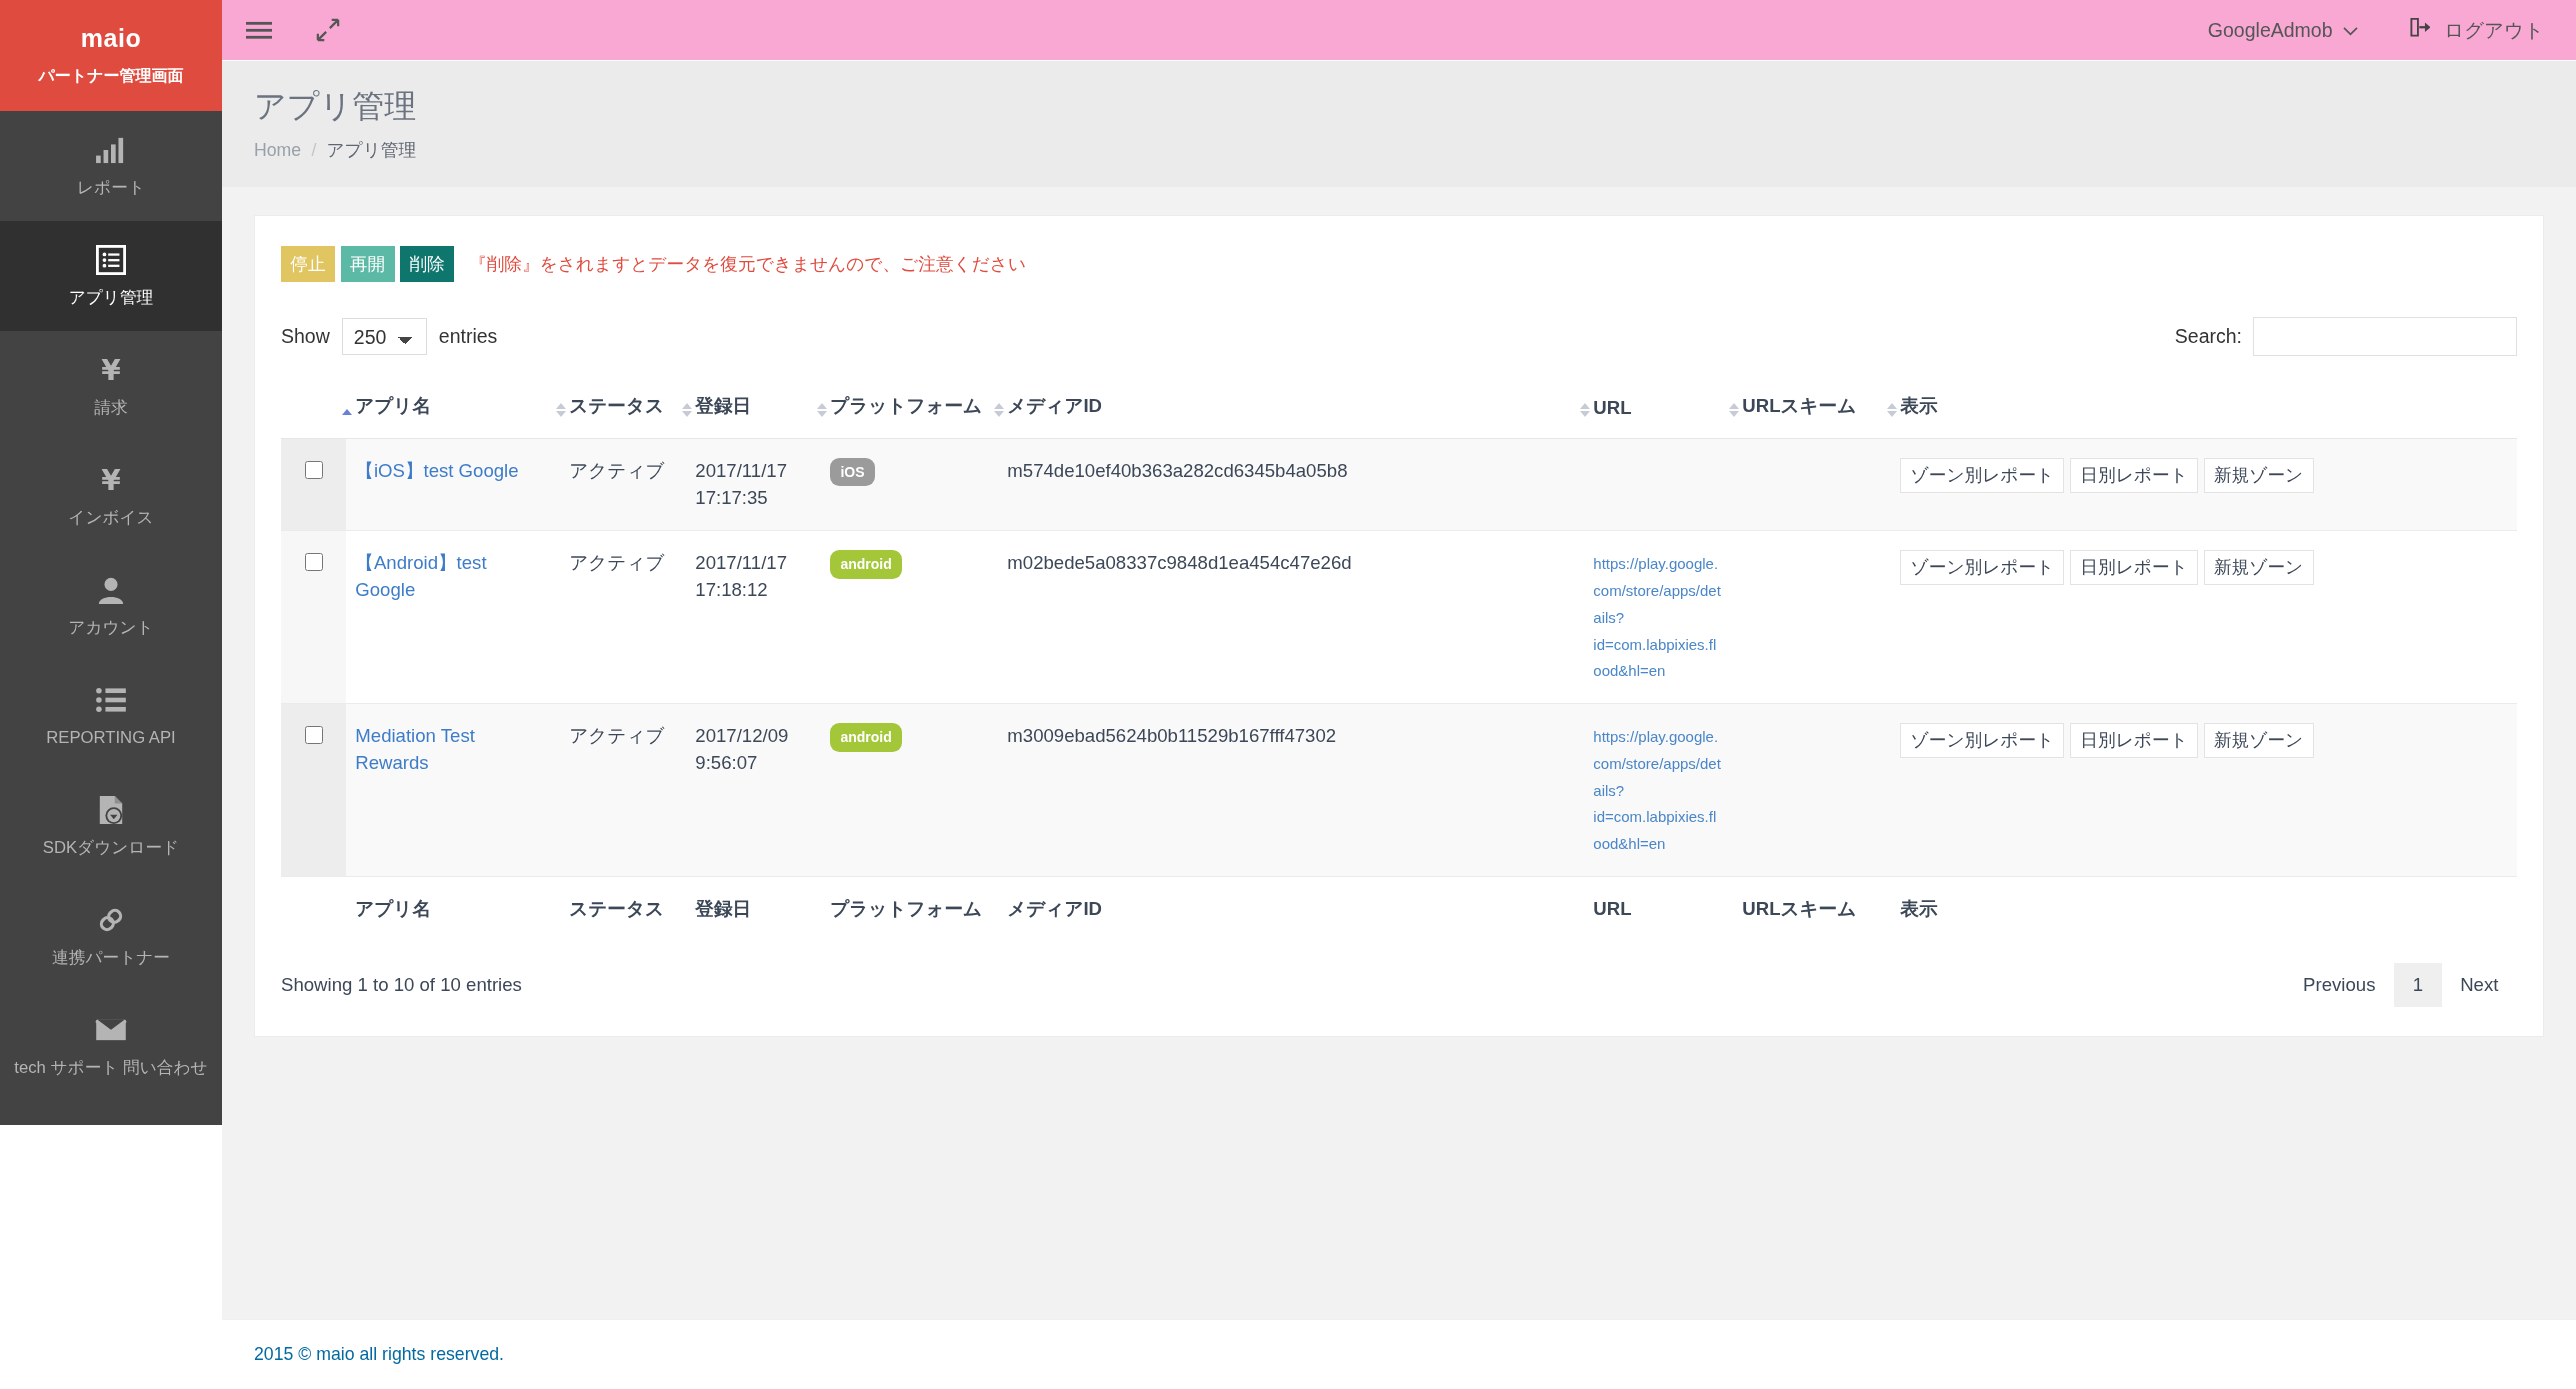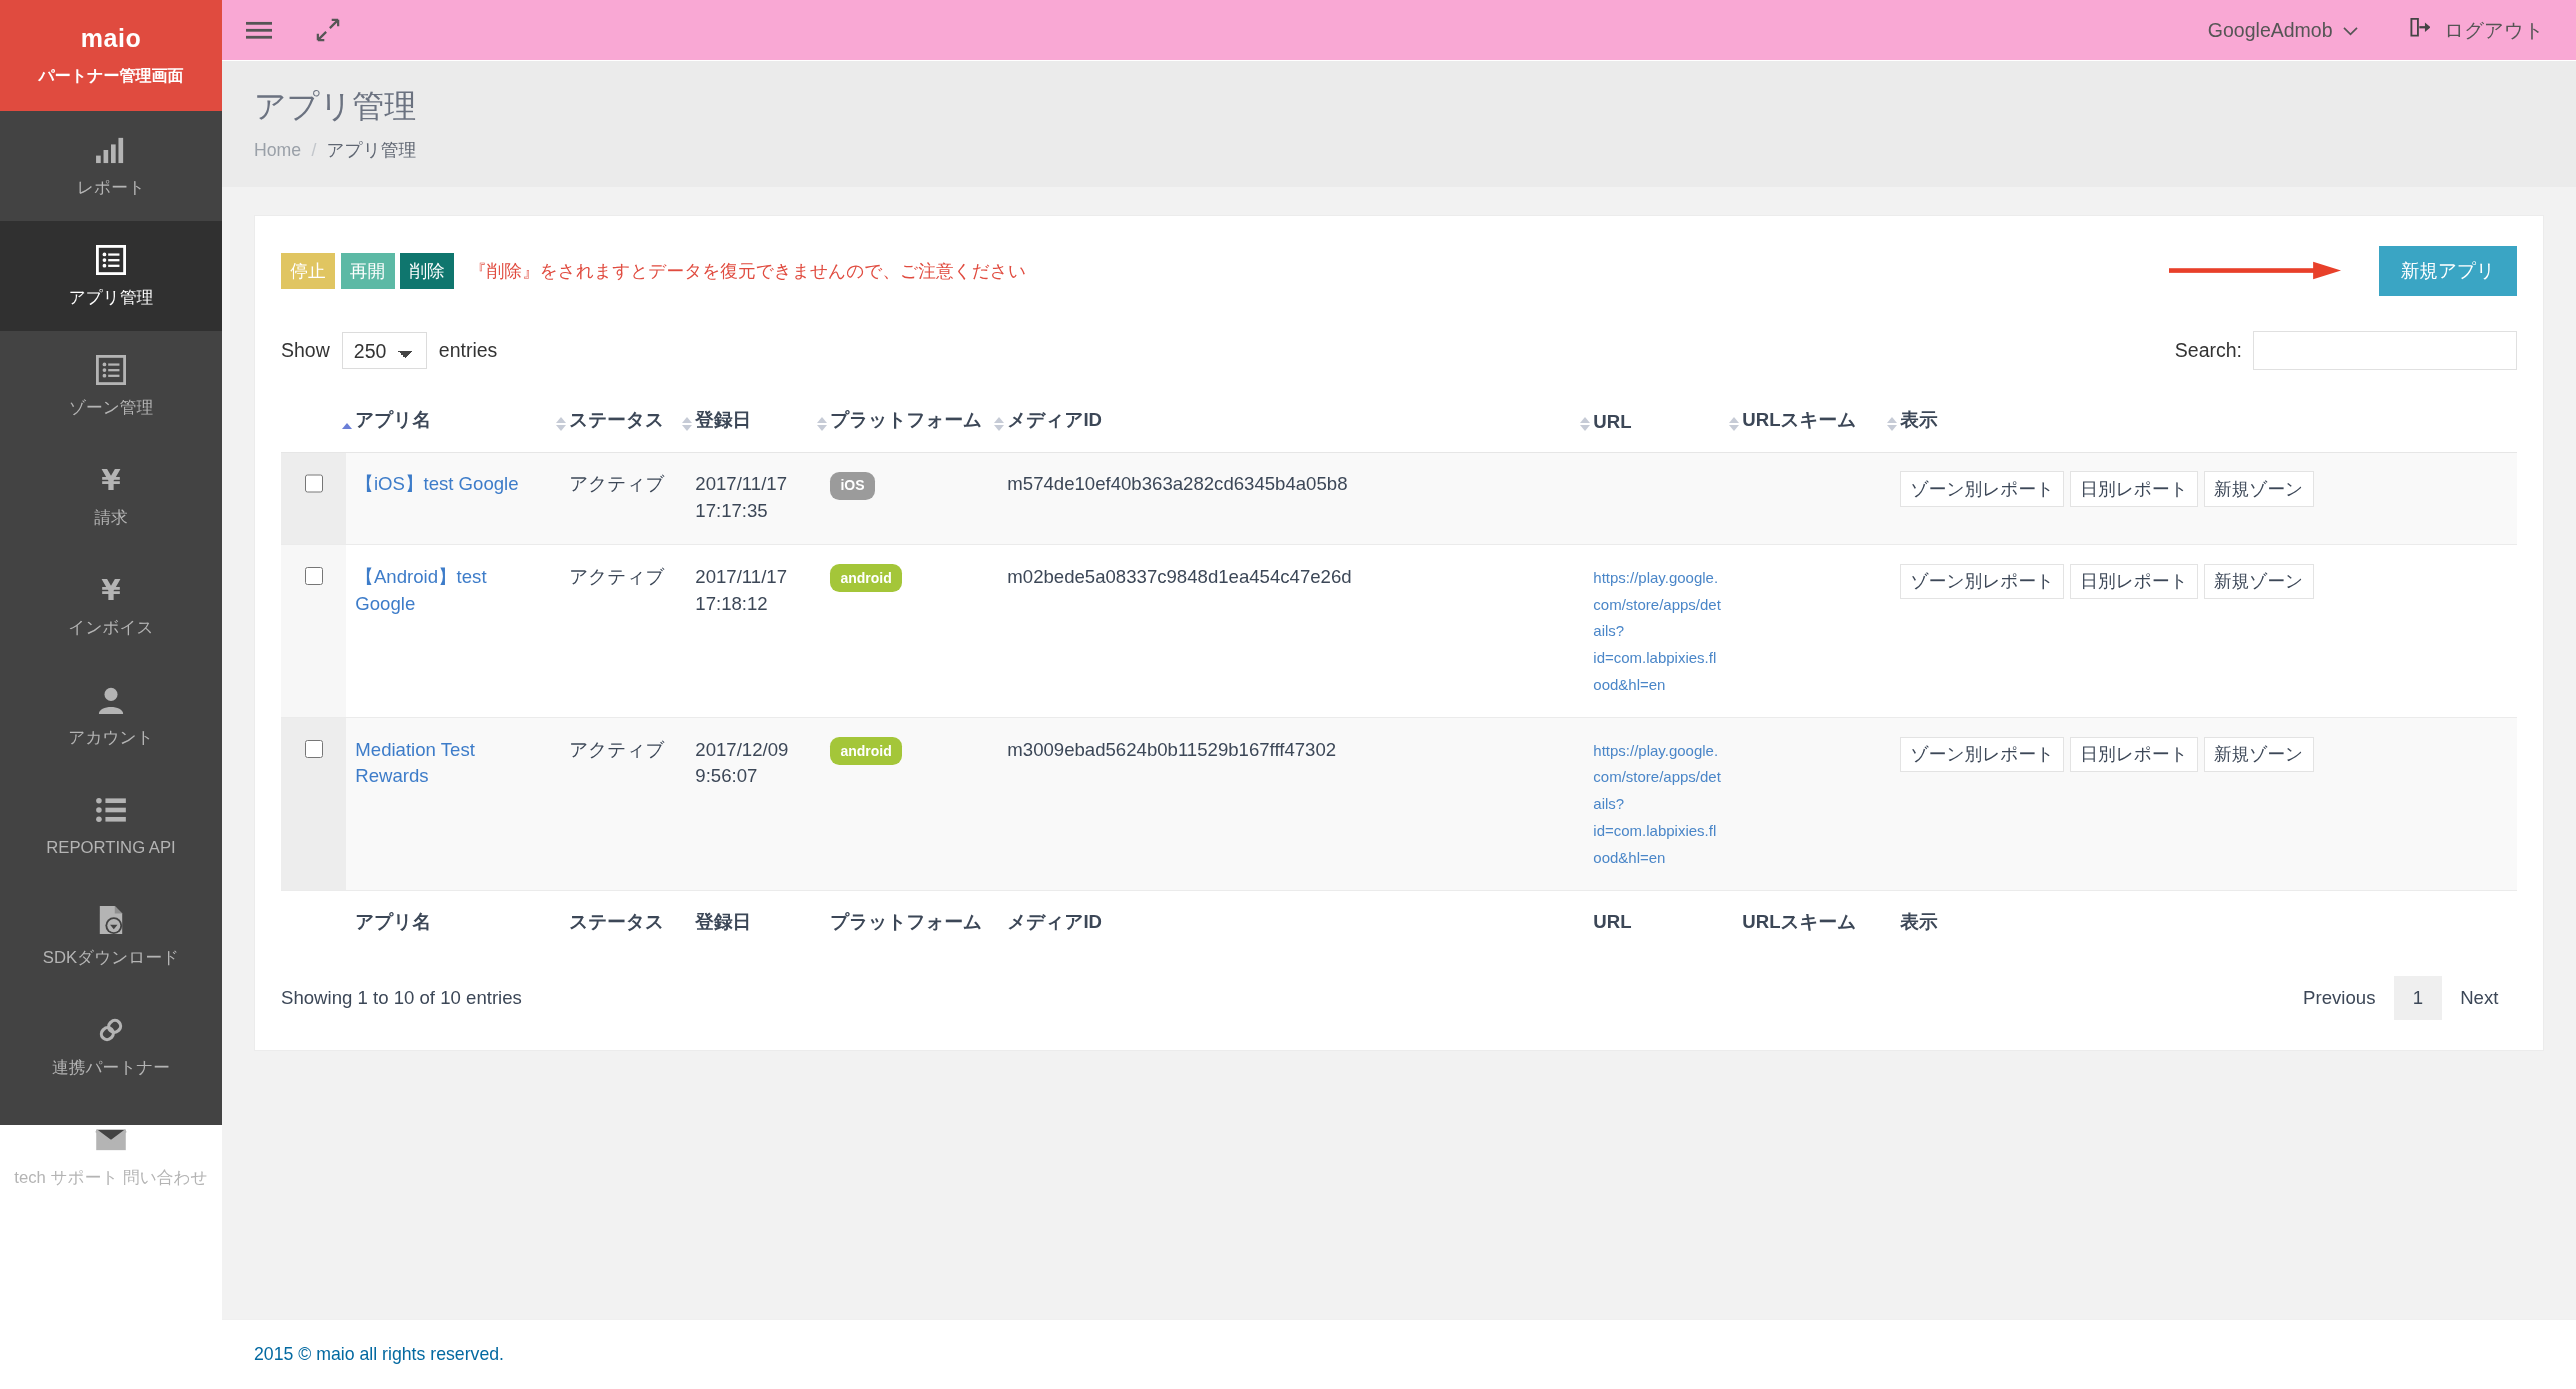--- a/index.html
+++ b/index.html
@@ -215,34 +215,20 @@
               <circle cx="9" cy="16" r="2" fill="#fff"></circle>
               <circle cx="9" cy="22" r="2" fill="#fff"></circle>
               <rect x="13" y="9" width="12" height="2.4" fill="#fff"></rect>
               <rect x="13" y="15" width="12" height="2.4" fill="#fff"></rect>
               <rect x="13" y="21" width="12" height="2.4" fill="#fff"></rect>
             </svg>
         </span>
         <span class="nav-label">アプリ管理</span>
       </div>
 
-      <div class="nav-item">
-        <span class="nav-ico">
-          <svg width="30" height="30" viewBox="0 0 32 32">
-              <rect x="1.5" y="1.5" width="29" height="29" fill="none" stroke="#b4b4b4" stroke-width="3"></rect>
-              <circle cx="9" cy="10" r="2" fill="#b4b4b4"></circle>
-              <circle cx="9" cy="16" r="2" fill="#b4b4b4"></circle>
-              <circle cx="9" cy="22" r="2" fill="#b4b4b4"></circle>
-              <rect x="13" y="9" width="12" height="2.4" fill="#b4b4b4"></rect>
-              <rect x="13" y="15" width="12" height="2.4" fill="#b4b4b4"></rect>
-              <rect x="13" y="21" width="12" height="2.4" fill="#b4b4b4"></rect>
-            </svg>
-        </span>
-        <span class="nav-label">ゾーン管理</span>
-      </div>
 
       <div class="nav-item">
         <span class="nav-ico">
           <svg width="28" height="30" viewBox="0 0 30 32" style="font-size:18px">
               <text x="15" y="27" font-size="30" font-weight="bold" fill="#b4b4b4" text-anchor="middle" font-family="DejaVu Sans, sans-serif">¥</text>
             </svg>
         </span>
         <span class="nav-label">請求</span>
       </div>
 
@@ -370,29 +356,20 @@
     <div class="content">
       <div class="panel">
 
         <div class="toolbar">
           <div class="legend">
             <span class="tag stop">停止</span>
             <span class="tag resume">再開</span>
             <span class="tag delete">削除</span>
             <span class="warn-text">『削除』をされますとデータを復元できませんので、ご注意ください</span>
           </div>
-          <div class="toolbar-right">
-            <span class="arrow-wrap">
-              <svg width="186" height="28" viewBox="0 0 200 30">
-                  <rect x="0" y="12" width="160" height="5" fill="#e8402a"></rect>
-                  <path d="M155 5 L185 14.5 L155 24 Z" fill="#e8402a"></path>
-                </svg>
-            </span>
-            <button class="btn-primary">新規アプリ</button>
-          </div>
         </div>
 
         <div class="tablecontrols">
           <div class="len-ctl">
             <span>Show</span>
             <select class="sel">
               <option selected="">250</option>
             </select>
             <span>entries</span>
           </div>

